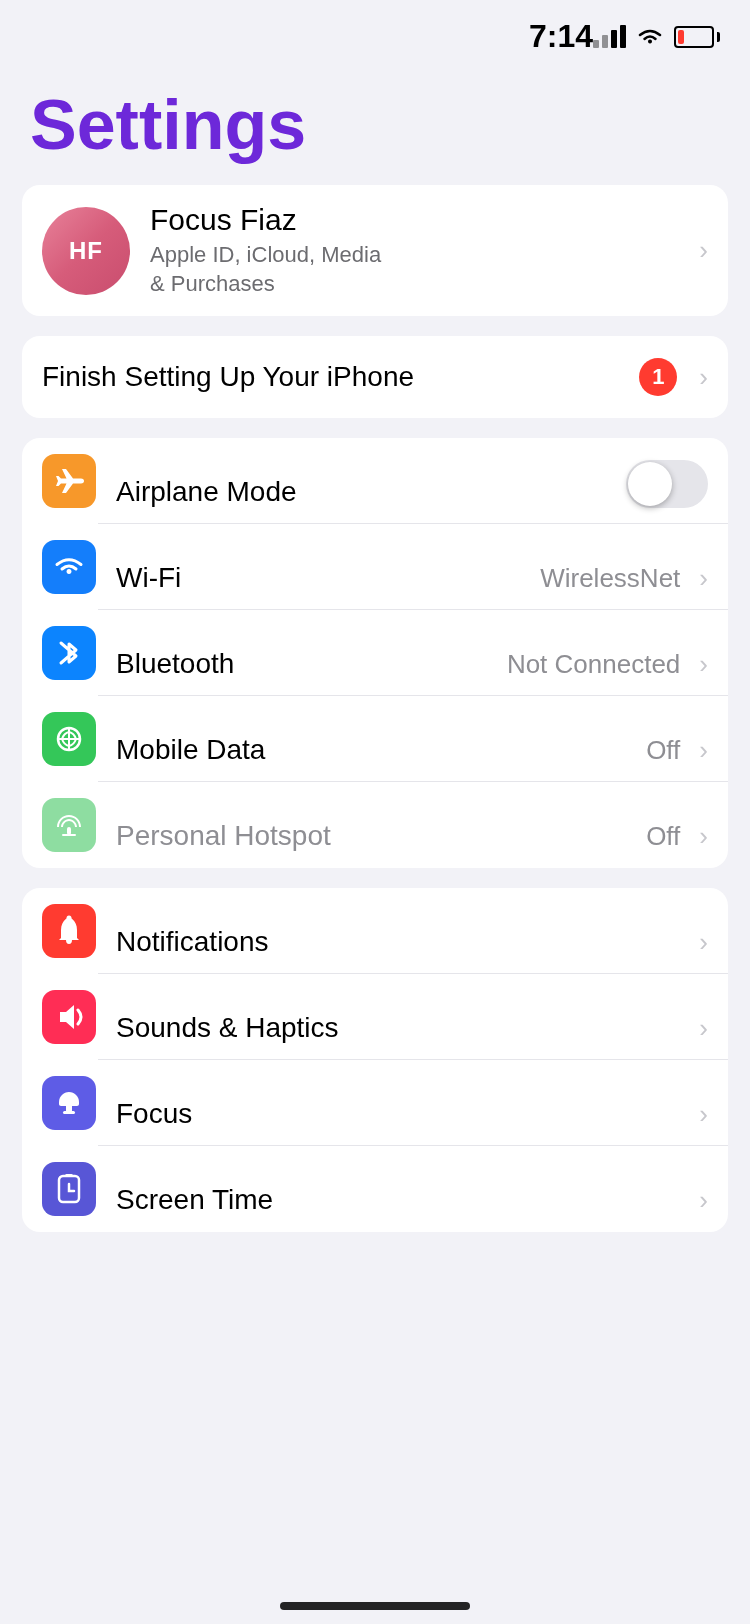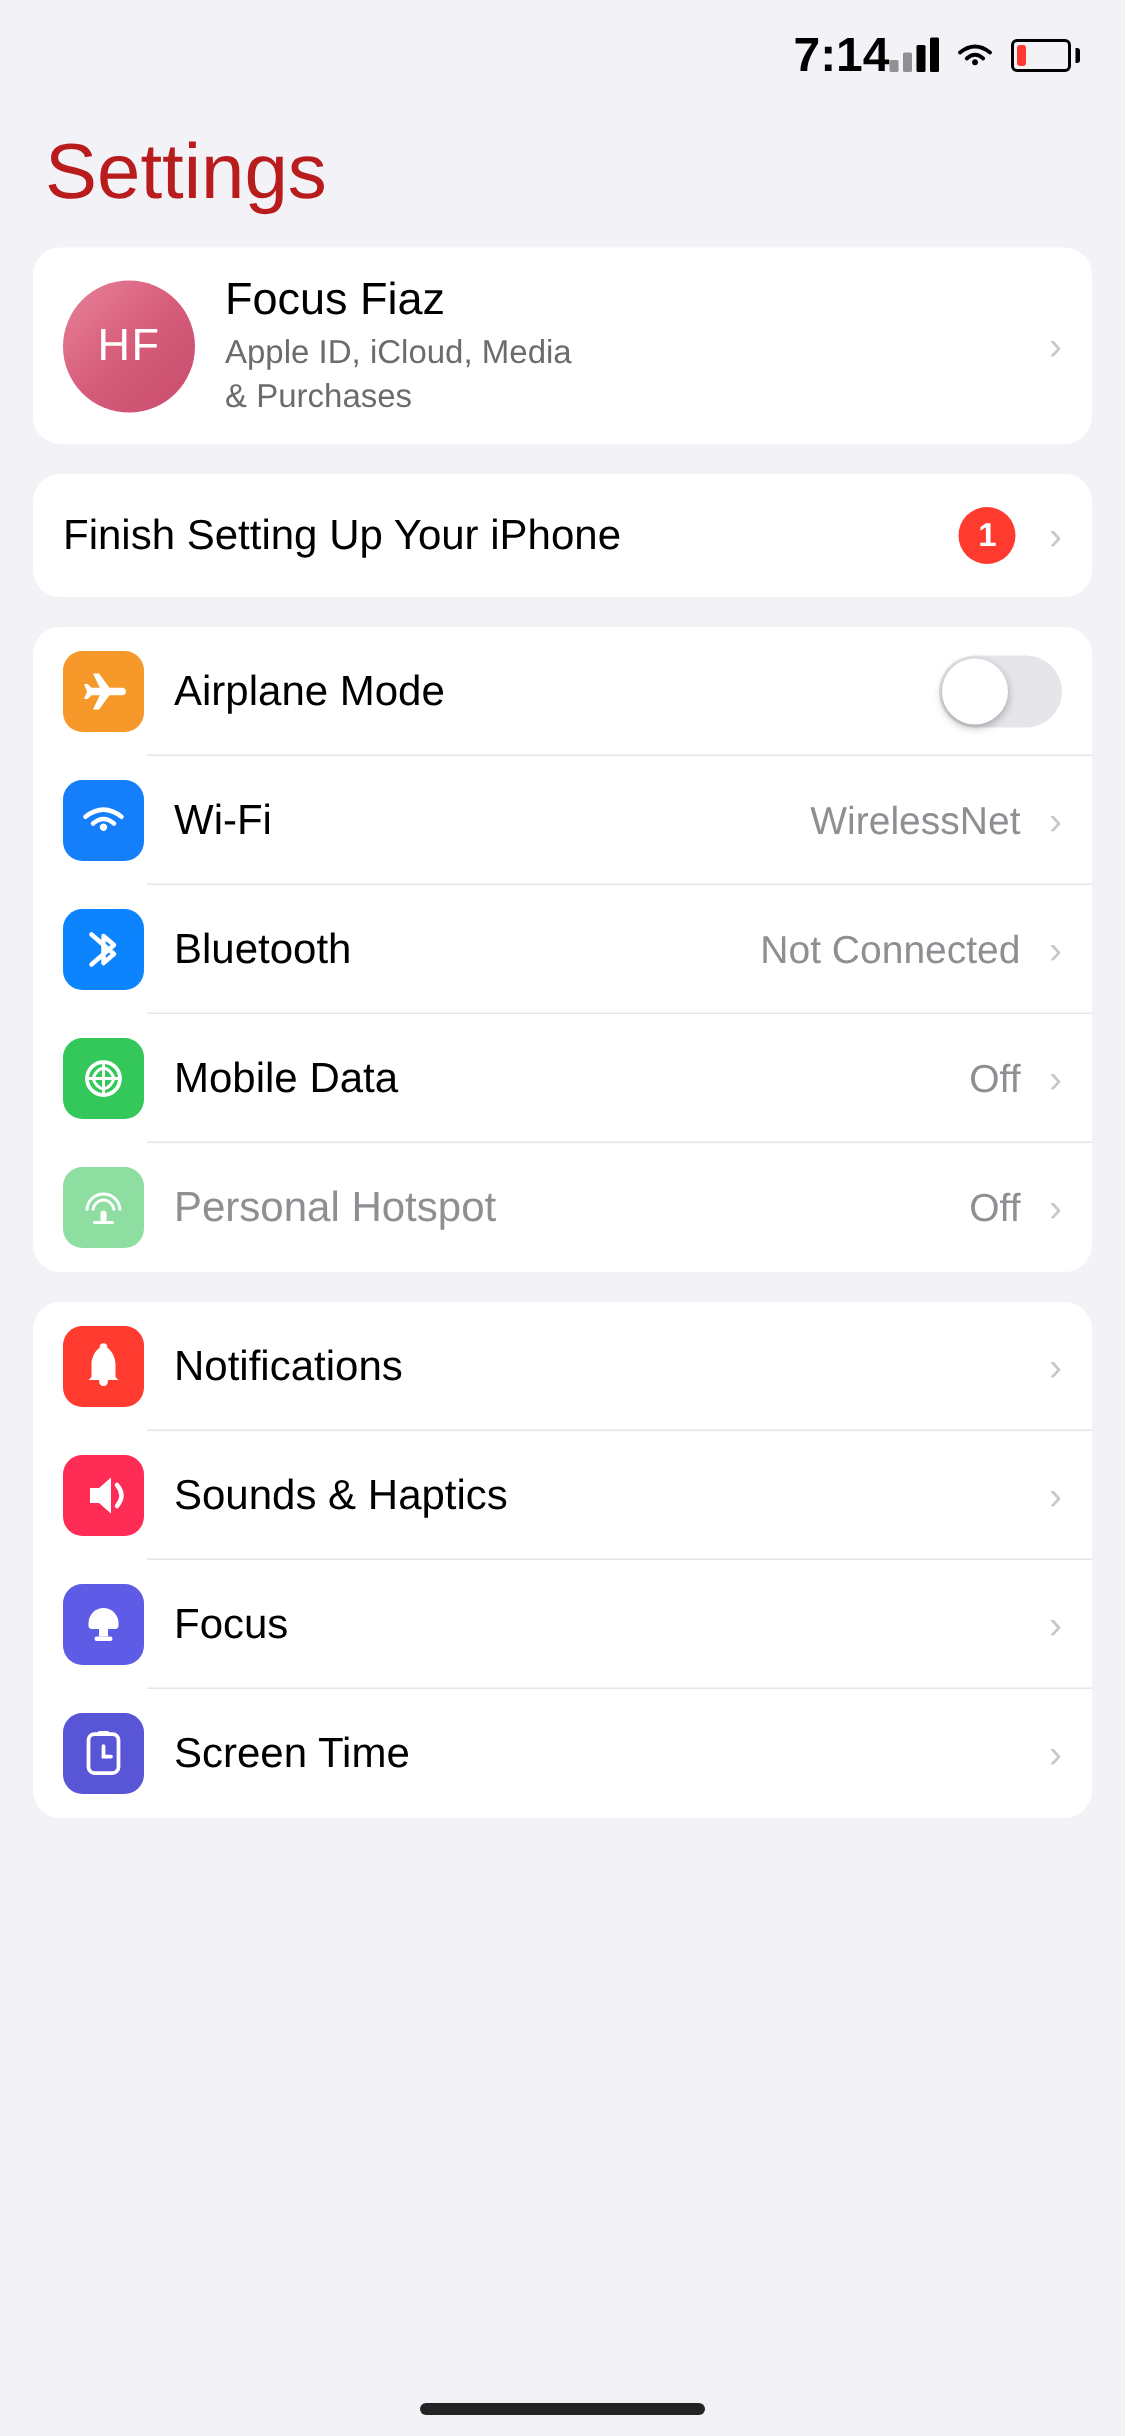--- a/index.html
+++ b/index.html
@@ -38,23 +38,23 @@
       height: 22px;
     }
     .signal-bar {
       width: 6px;
       background: #000;
       border-radius: 1px;
     }
 
     
     .page-title {
-      font-size: 52px;
-      font-weight: 400;
-      color: #b91c1c;
+      font-size: 70px;
+      font-weight: 700;
+      color: #6d28d9;
       padding: 30px 30px 20px 30px;
     }
 
     
     .card {
       background: #fff;
       border-radius: 18px;
       margin: 0 22px 20px 22px;
       overflow: hidden;
     }
@@ -72,22 +72,22 @@
       height: 88px;
       border-radius: 50%;
       background: linear-gradient(135deg, #e8829a 0%, #d65c7a 50%, #c94d6e 100%);
       display: flex;
       align-items: center;
       justify-content: center;
       flex-shrink: 0;
     }
     .avatar-initials {
       color: #fff;
-      font-size: 30px;
-      font-weight: 400;
+      font-size: 24px;
+      font-weight: 700;
       letter-spacing: 1px;
     }
     .profile-info {
       flex: 1;
     }
     .profile-name {
       font-size: 30px;
       font-weight: 500;
       color: #000;
       margin-bottom: 4px;
@@ -126,21 +126,21 @@
       align-items: center;
       justify-content: center;
       font-size: 22px;
       font-weight: 600;
       margin-right: 14px;
     }
 
     
     .settings-row {
       display: flex;
-      align-items: center;
+      align-items: flex-end;
       padding: 16px 20px;
       min-height: 78px;
       cursor: pointer;
       position: relative;
     }
     .settings-row:not(:last-child)::after {
       content: '';
       position: absolute;
       bottom: 0;
       left: 76px;

